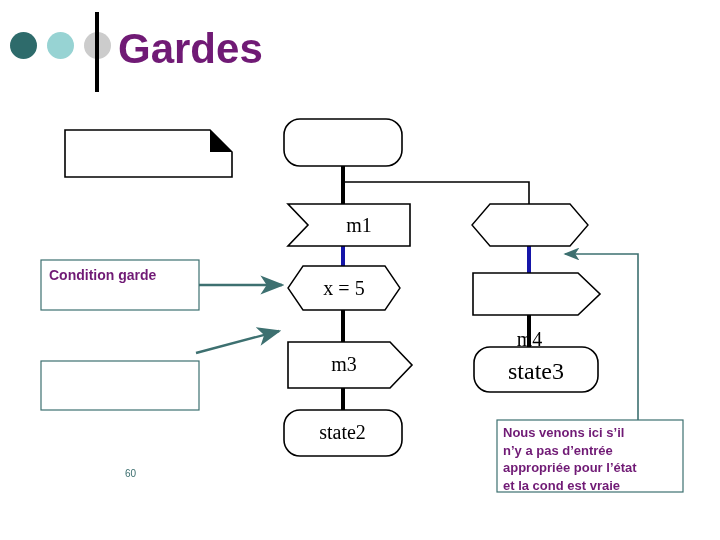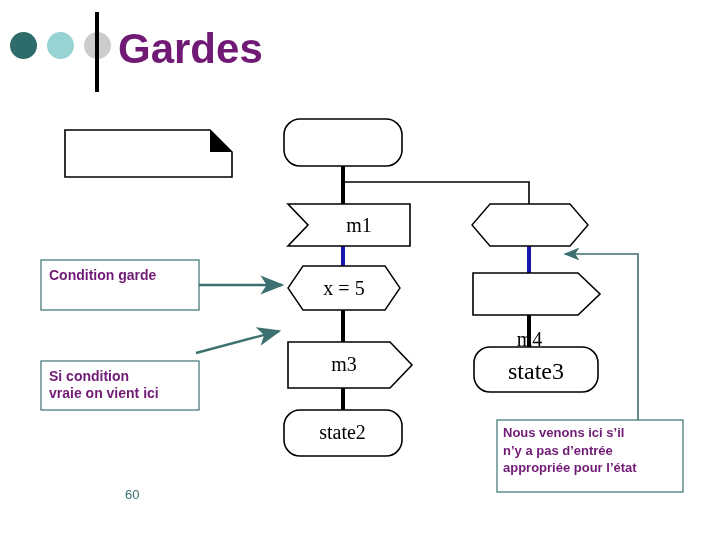--- a/index.html
+++ b/index.html
@@ -61,22 +61,22 @@
   #dcl-text {
     position:absolute;
     font-family:"Liberation Serif", serif;
     font-size:19px;
     line-height:26px;
     color:#000000;
     white-space:pre;
   }
 
   #page-number {
-    position:absolute; left:125px; top:487px;
-    font-size:13px; color:#3b6e6e;
+    position:absolute; left:125px; top:468px;
+    font-size:10px; color:#3b6e6e;
     font-family:"Liberation Sans", sans-serif;
   }
 </style>
 </head>
 <body>
 
 <div id="slide-header">
   <div class="deco-dot" id="deco-dot-1"></div>
   <div class="deco-dot" id="deco-dot-2"></div>
   <div class="deco-dot" id="deco-dot-3"></div>
@@ -147,19 +147,18 @@
 
   <div class="node-label" style="left:284px; top:421px; width:117px; font-size:20px;">state2</div>
 
 
   <div class="node-label" style="left:473px; top:283px; width:113px; font-size:20px;margin-top:45px;">m4</div>
 
   <div class="node-label" style="left:474px; top:358px; width:124px; font-size:24px;">state3</div>
 
   <div class="annot-label" style="left:49px; top:267px; font-size:14px;">Condition garde</div>
 
-  <div class="annot-label" style="left:49px; top:368px; font-size:14px;"><span>Si condition</span><br><span>vraie on vient ici</span></div>
 
-  <div class="annot-label" style="left:503px; top:424px; font-size:13px; line-height:17.5px;"><span>Nous venons ici s’il</span><br><span>n’y a pas d’entrée</span><br><span>appropriée pour l’état</span><br></div>
+  <div class="annot-label" style="left:503px; top:424px; font-size:13px; line-height:17.5px;"><span>Nous venons ici s’il</span><br><span>n’y a pas d’entrée</span><br><span>appropriée pour l’état</span><br><span>et la cond est vraie</span></div>
 
 </div>
 
 <div id="page-number">60</div>
 
 </body></html>

